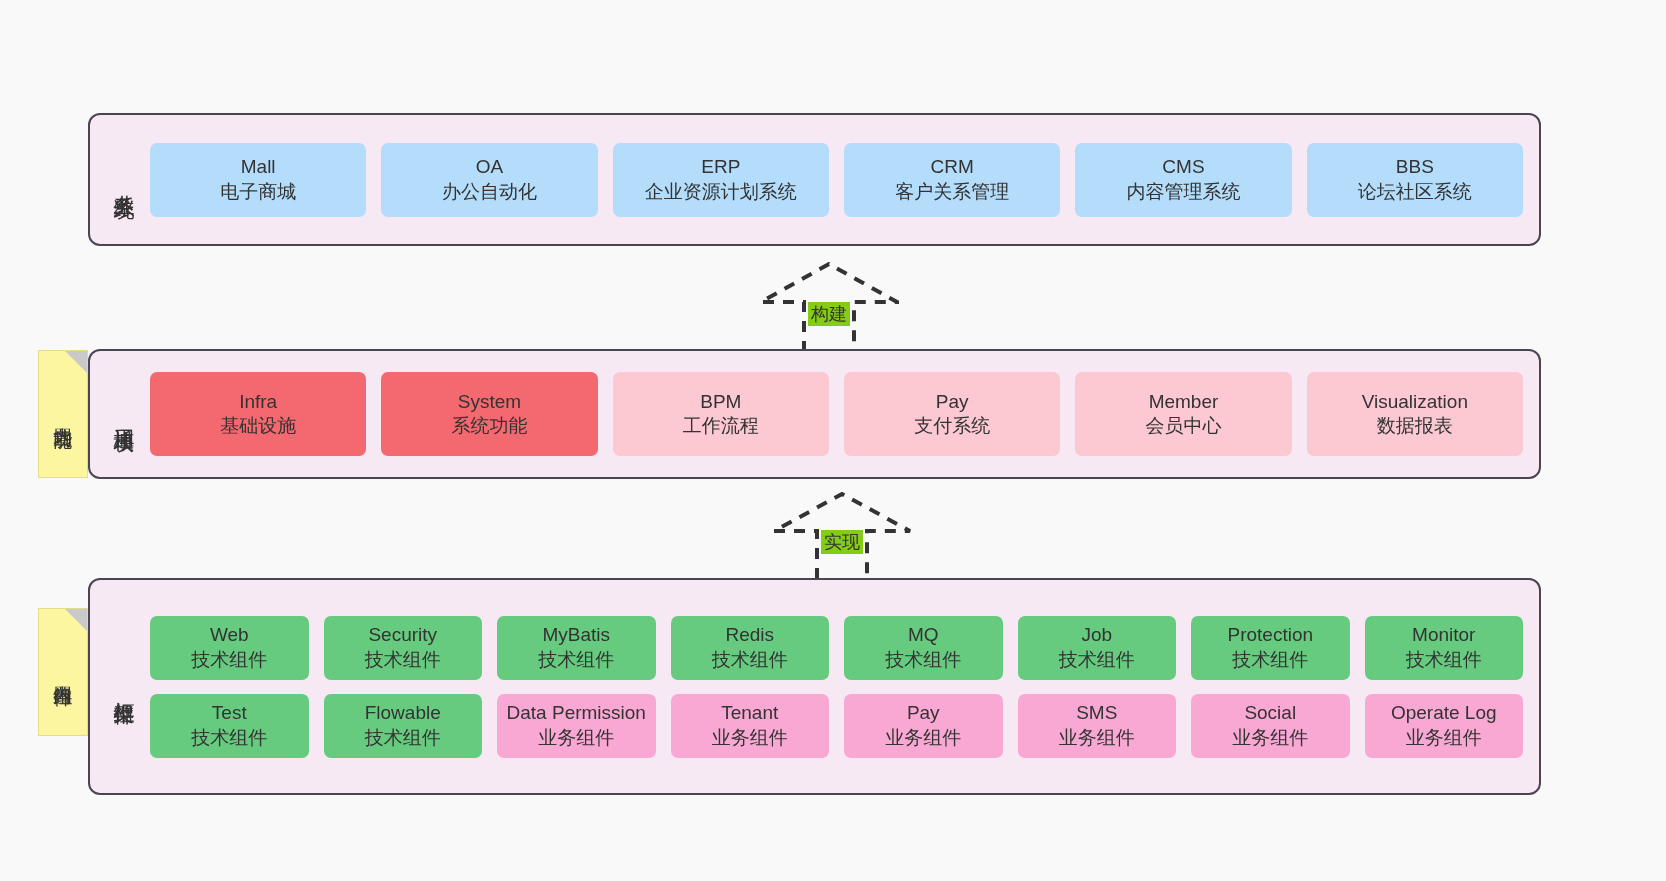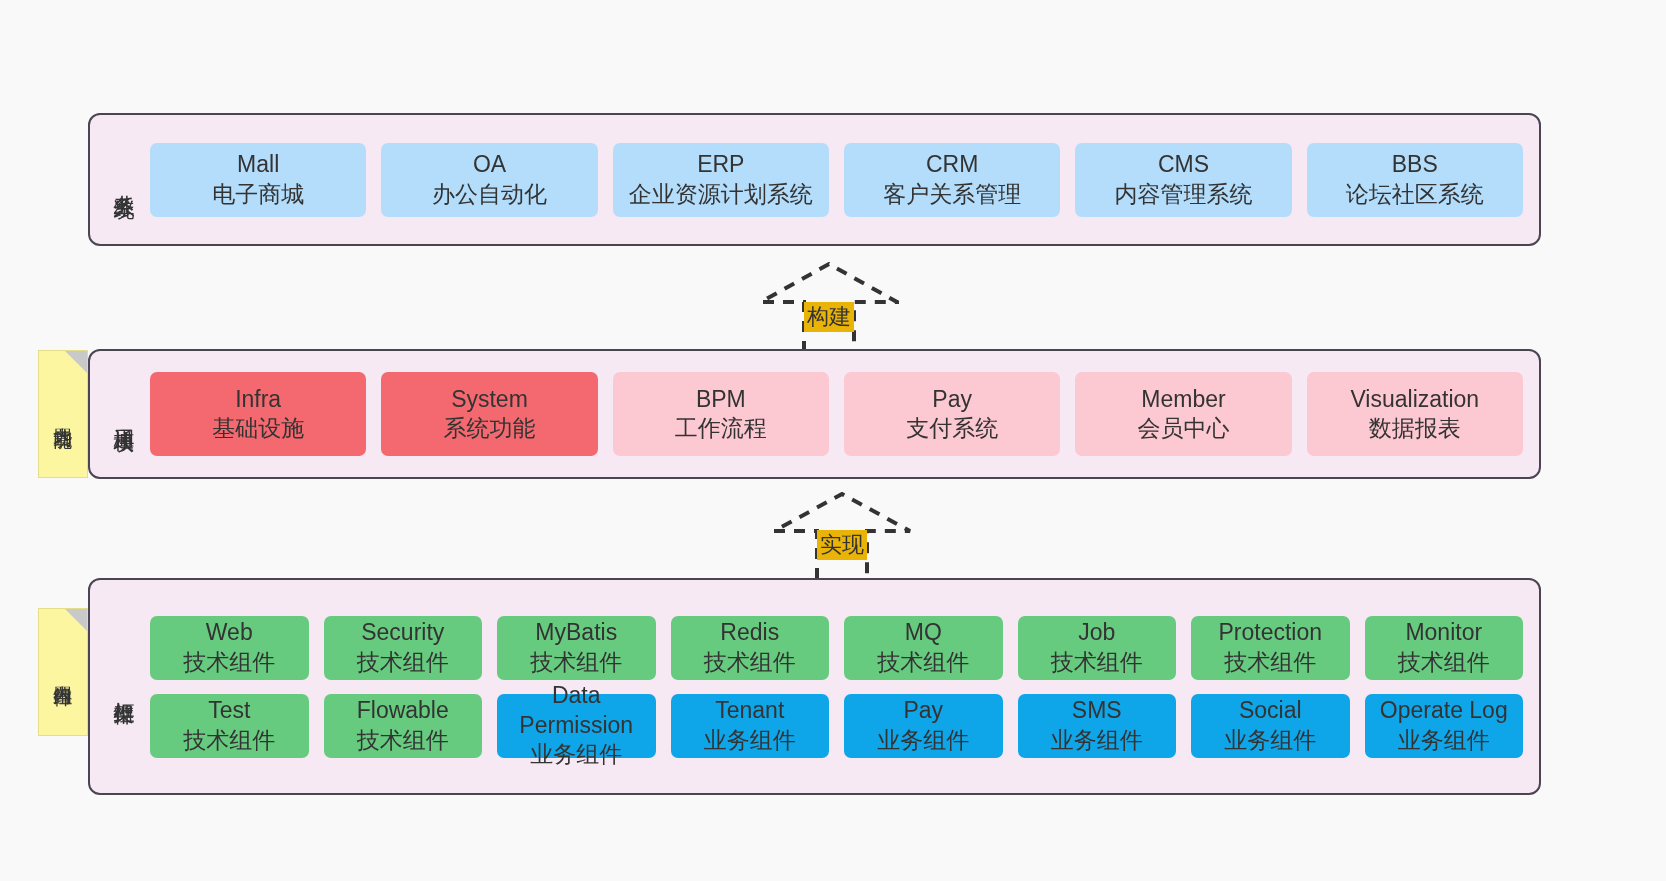--- a/index.html
+++ b/index.html
@@ -68,34 +68,34 @@
 
   
   .box {
     flex: 1 1 0;
     border-radius: 7px;
     display: flex;
     flex-direction: column;
     align-items: center;
     justify-content: center;
     text-align: center;
-    font-size: 23px;
+    font-size: 19px;
     line-height: 1.28;
     color: #333333;
     box-sizing: border-box;
     padding: 4px 6px;
   }
   .box .t1 { display: block; }
   .box .t2 { display: block; }
 
   .box-blue        { background: #b3ddfb; }
   .box-red         { background: #f4696f; }
   .box-pink        { background: #fcc8d2; }
   .box-green       { background: #66cb7f; }
-  .box-green-light { background: #0ea5e9; }
+  .box-green-light { background: #f9a8d4; }
 
   #layer-business .box { height: 74px; }
   #layer-modules  .box { height: 84px; }
   #layer-framework .box { height: 64px; }
 
   
   .sticky {
     position: absolute;
     box-sizing: border-box;
     background: #fbf69f;
@@ -123,23 +123,23 @@
 
   
   .arrow-connector {
     position: absolute;
   }
   .arrow-connector svg { display: block; }
   .arrow-label {
     position: absolute;
     left: 50%;
     transform: translateX(-50%);
-    font-size: 22px;
-    color: #333333;
-    background: #eab308;
+    font-size: 18px;
+    color: #333333;
+    background: #84cc16;
     padding: 0 3px;
     white-space: nowrap;
   }
 </style>
 </head>
 <body>
 
 <div class="canvas">
 
   <div class="layer" id="layer-business" style="left:88px; top:113px; width:1453px; height:133px;">

